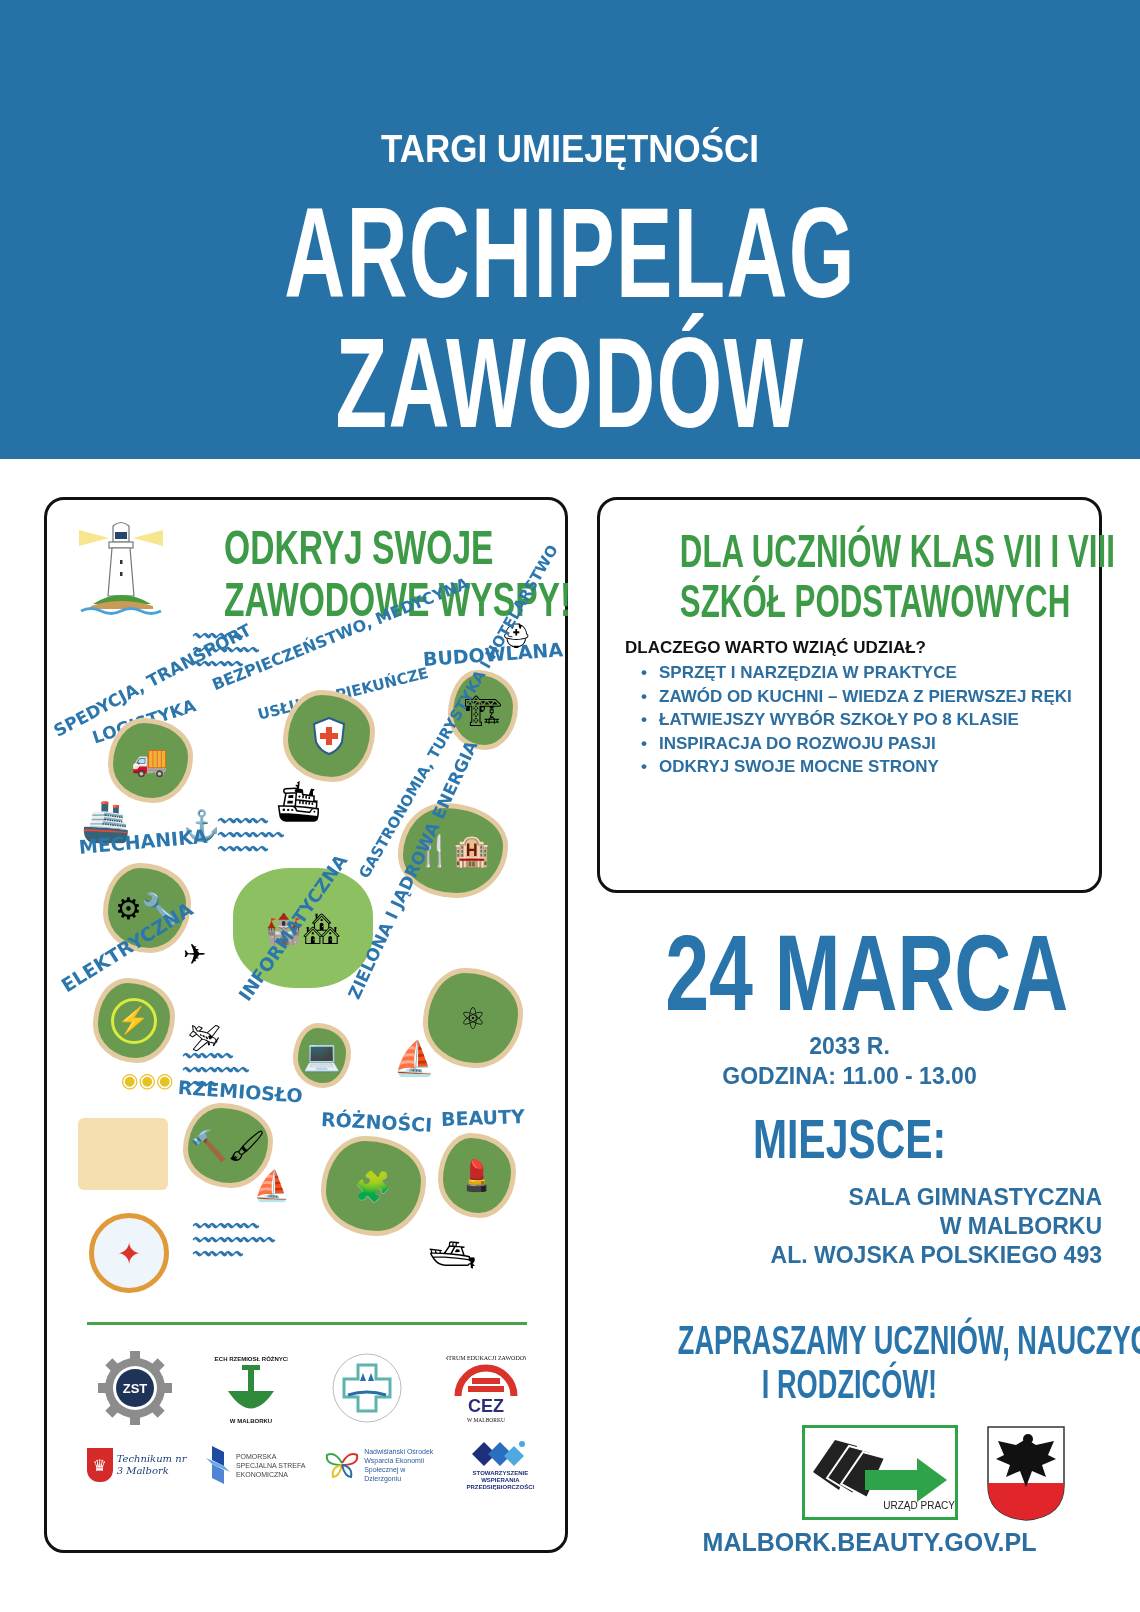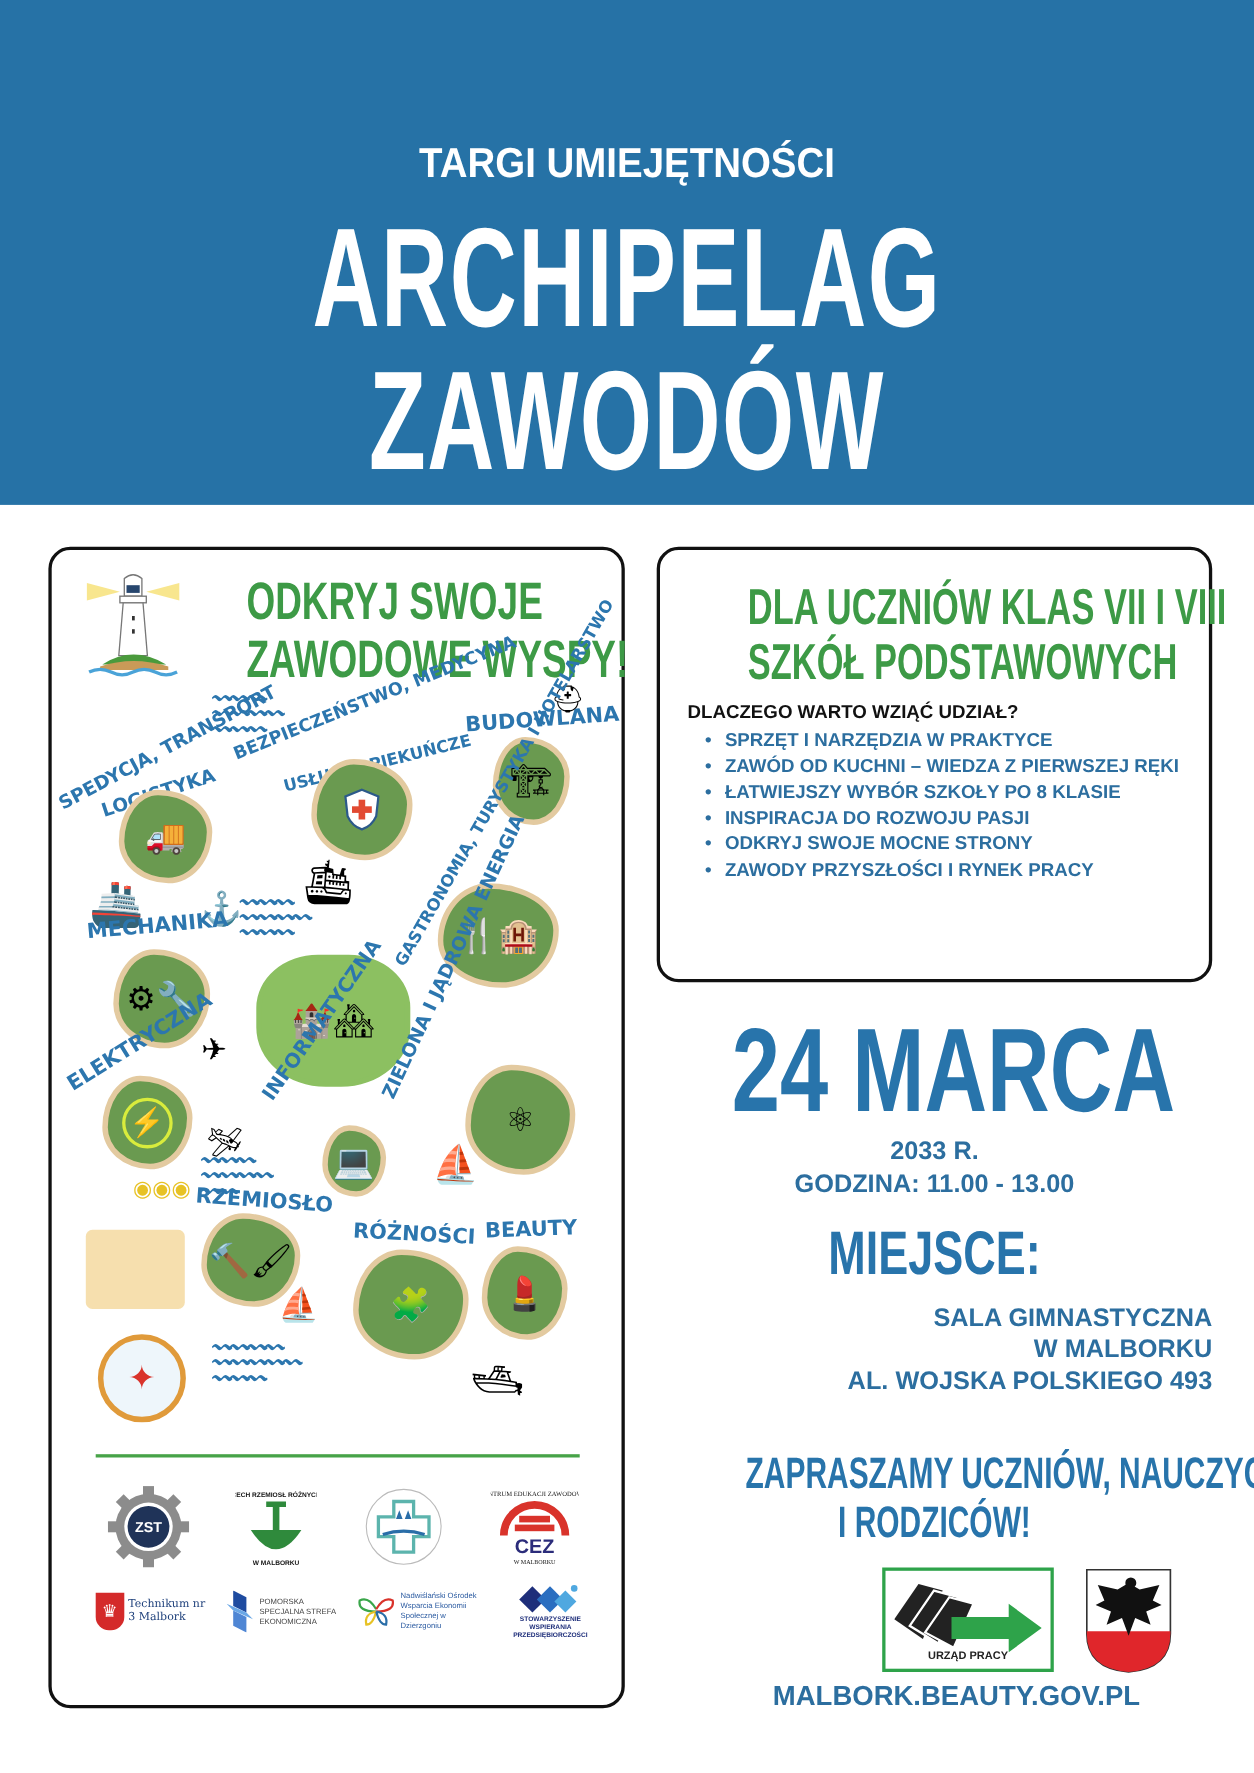--- a/index.html
+++ b/index.html
@@ -112,22 +112,22 @@
   .invite {
     position: absolute; left: 597px; width: 505px; top: 1318px; text-align: center; color: #2874ab;
   }
   .invite .condensed { font-size: 40px; line-height: 44px; transform: scaleX(0.68); }
 
   .up-logo {
     position: absolute; left: 802px; top: 1425px; width: 156px; height: 95px;
     border: 3px solid #2ea34a; background: #ffffff;
   }
   .up-logo-text {
-    position: absolute; left: 0; width: 100%; bottom: 6px; text-align: center;
-    font-size: 10px; font-weight: bold; color: #222;
+    position: absolute; left: 0; width: 100%; bottom: 6px; text-align: right;
+    font-size: 10px; font-weight: normal; color: #222;
   }
   .coat { position: absolute; left: 986px; top: 1425px; width: 80px; height: 97px; }
   .website {
     position: absolute; left: 597px; width: 505px; top: 1528px; text-align: center;
     color: #2c6e9f; font-weight: bold; font-size: 25px; padding-left: 40px;
   }
 </style>
 </head>
 <body>
 
@@ -296,21 +296,21 @@
         <text x="40" y="64" text-anchor="middle" font-size="18" font-weight="bold" fill="#2b2c7a" font-family="Liberation Sans, sans-serif">CEZ</text>
         <text x="40" y="74" text-anchor="middle" font-size="5.5" fill="#111" font-family="Liberation Serif, serif">W MALBORKU</text>
         <text x="40" y="12" text-anchor="middle" font-size="6" fill="#111" font-family="Liberation Serif, serif">CENTRUM EDUKACJI ZAWODOWEJ</text>
       </svg>
     </div>
   </div>
 
   <div class="logos-row2">
     <div class="logo" style="gap:4px;">
       <div style="width:26px;height:34px;background:#d42a2a;border-radius:0 0 12px 12px;display:flex;align-items:center;justify-content:center;color:#fff;font-size:16px;">♛</div>
-      <div style="font-size:10px; color:#1d3f7a; font-family:'DejaVu Serif', serif; width:70px; line-height:12px;">Technikum nr 3 Malbork</div>
+      <div style="font-size:10px; color:#1d3f7a; font-family:'DejaVu Serif', serif; font-style:italic; width:70px; line-height:12px;">Technikum nr 3 Malbork</div>
     </div>
     <div class="logo" style="gap:6px;">
       <svg width="24" height="38" viewBox="0 0 24 38">
           <path d="M6 0 L18 6 L18 20 L6 14 Z" fill="#1e4ba0"></path>
           <path d="M6 18 L18 24 L18 38 L6 32 Z" fill="#4f86d4"></path>
           <path d="M0 12 L18 20 L24 26 L6 18 Z" fill="#6aa7e6"></path>
         </svg>
       <div class="logo-small-text" style="width:70px; color:#444;">POMORSKA SPECJALNA STREFA EKONOMICZNA</div>
     </div>
     <div class="logo" style="gap:5px;">
@@ -339,21 +339,20 @@
     <span class="condensed">DLA UCZNIÓW KLAS VII I VIII</span>
     <span class="condensed">SZKÓŁ PODSTAWOWYCH</span>
   </div>
   <div class="why-title">DLACZEGO WARTO WZIĄĆ UDZIAŁ?</div>
   <ul class="why-list">
     <li>SPRZĘT I NARZĘDZIA W PRAKTYCE</li>
     <li>ZAWÓD OD KUCHNI – WIEDZA Z PIERWSZEJ RĘKI</li>
     <li>ŁATWIEJSZY WYBÓR SZKOŁY PO 8 KLASIE</li>
     <li>INSPIRACJA DO ROZWOJU PASJI</li>
     <li>ODKRYJ SWOJE MOCNE STRONY</li>
-    <li>ZAWODY PRZYSZŁOŚCI I RYNEK PRACY</li>
   </ul>
 </div>
 
 <div class="date-big">
   <span class="condensed">24 MARCA</span>
 </div>
 <div class="year-line">2033 R.</div>
 <div class="hours-line">GODZINA: 11.00 - 13.00</div>
 <div class="place-title">
   <span class="condensed">MIEJSCE:</span>

